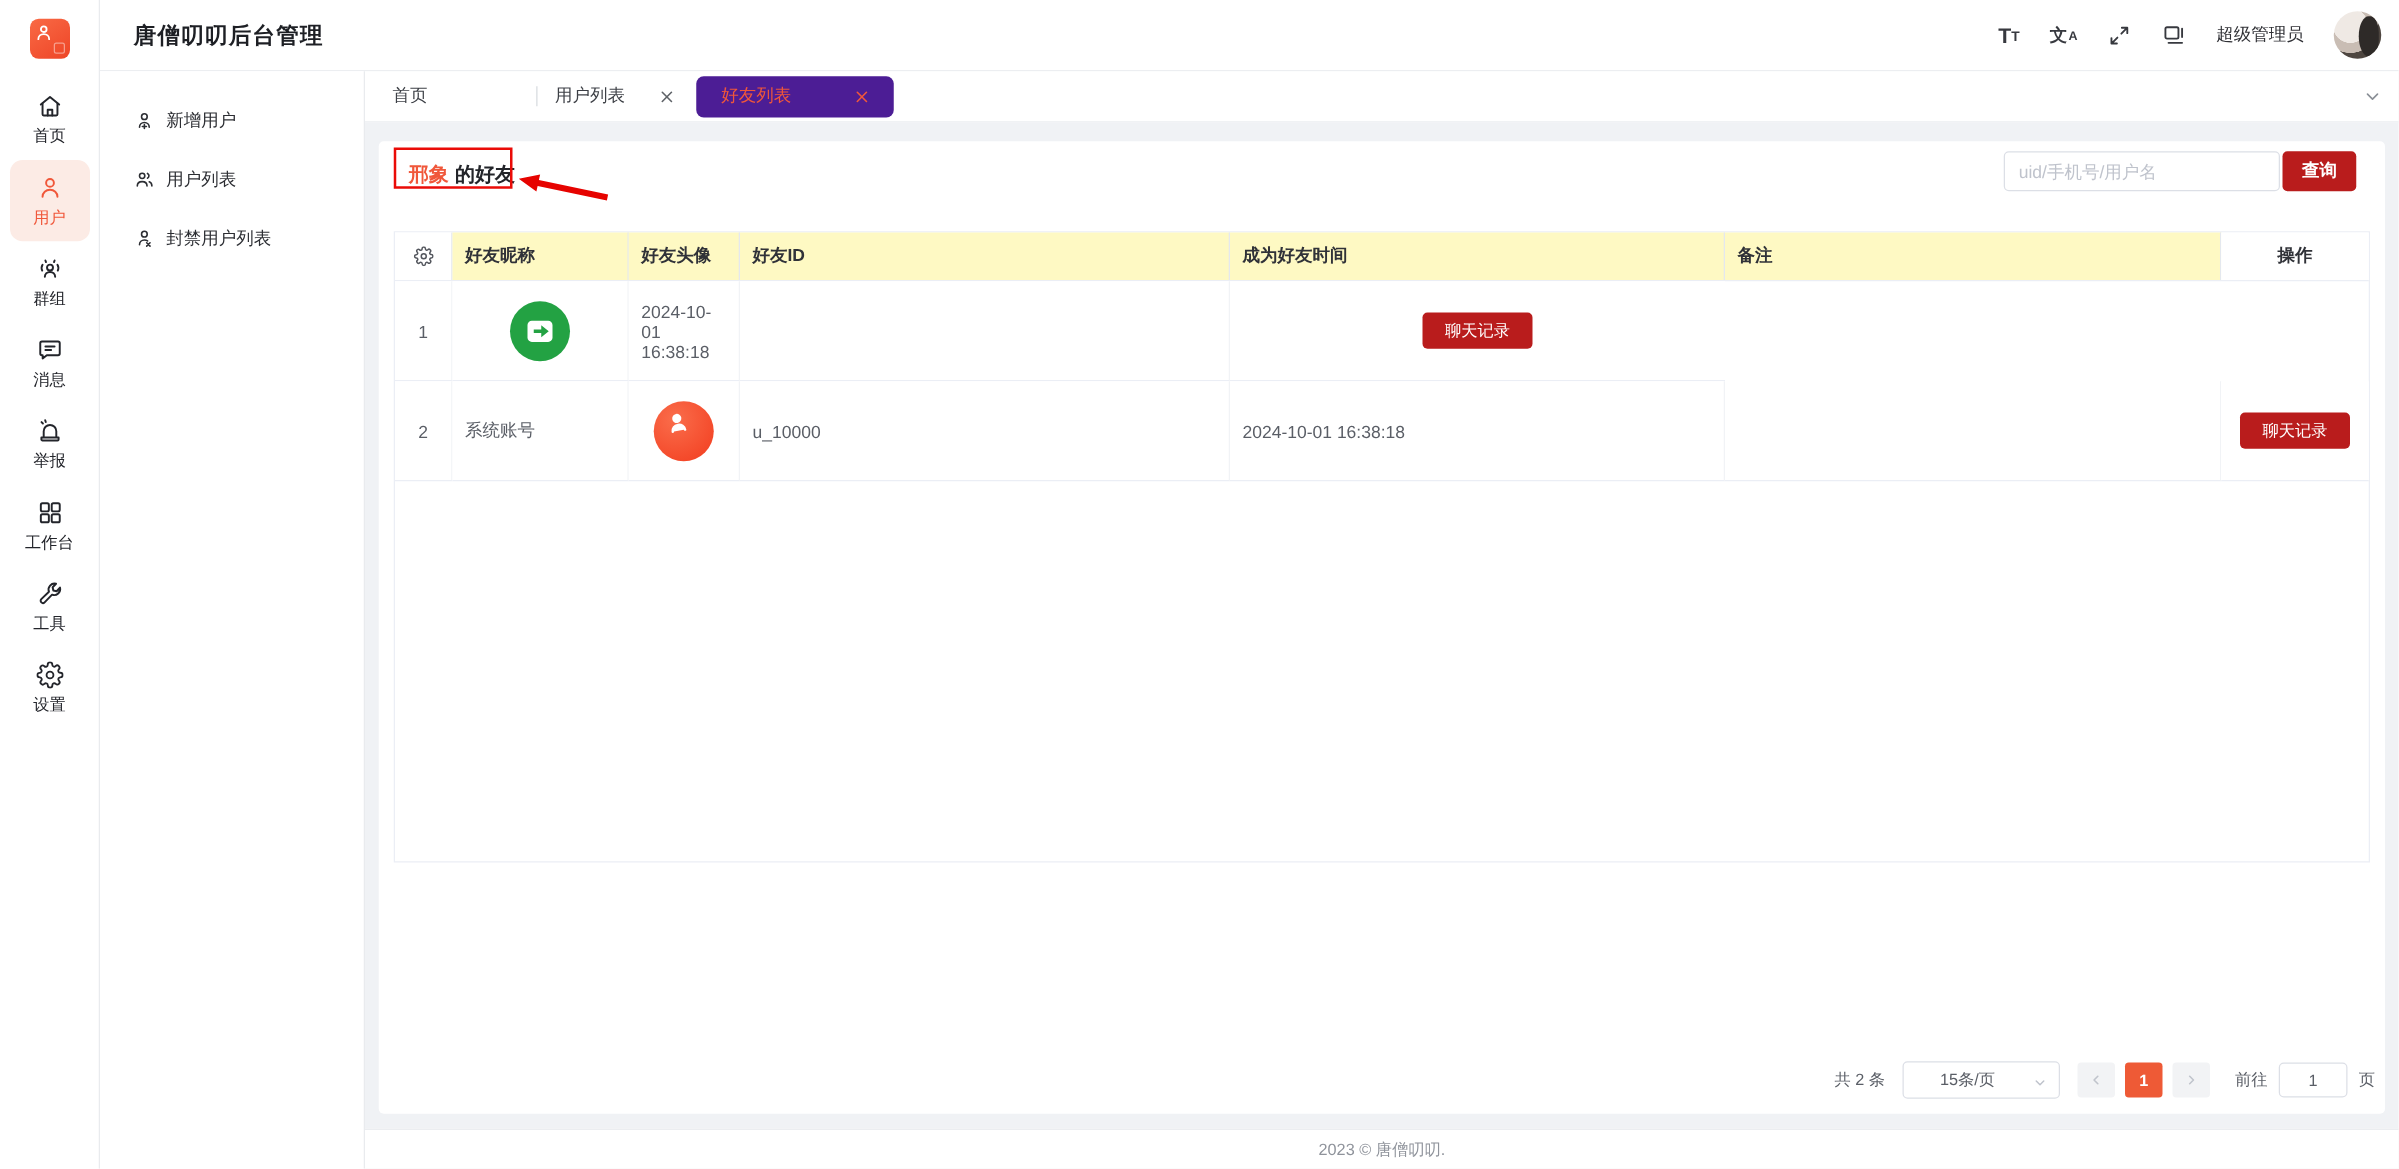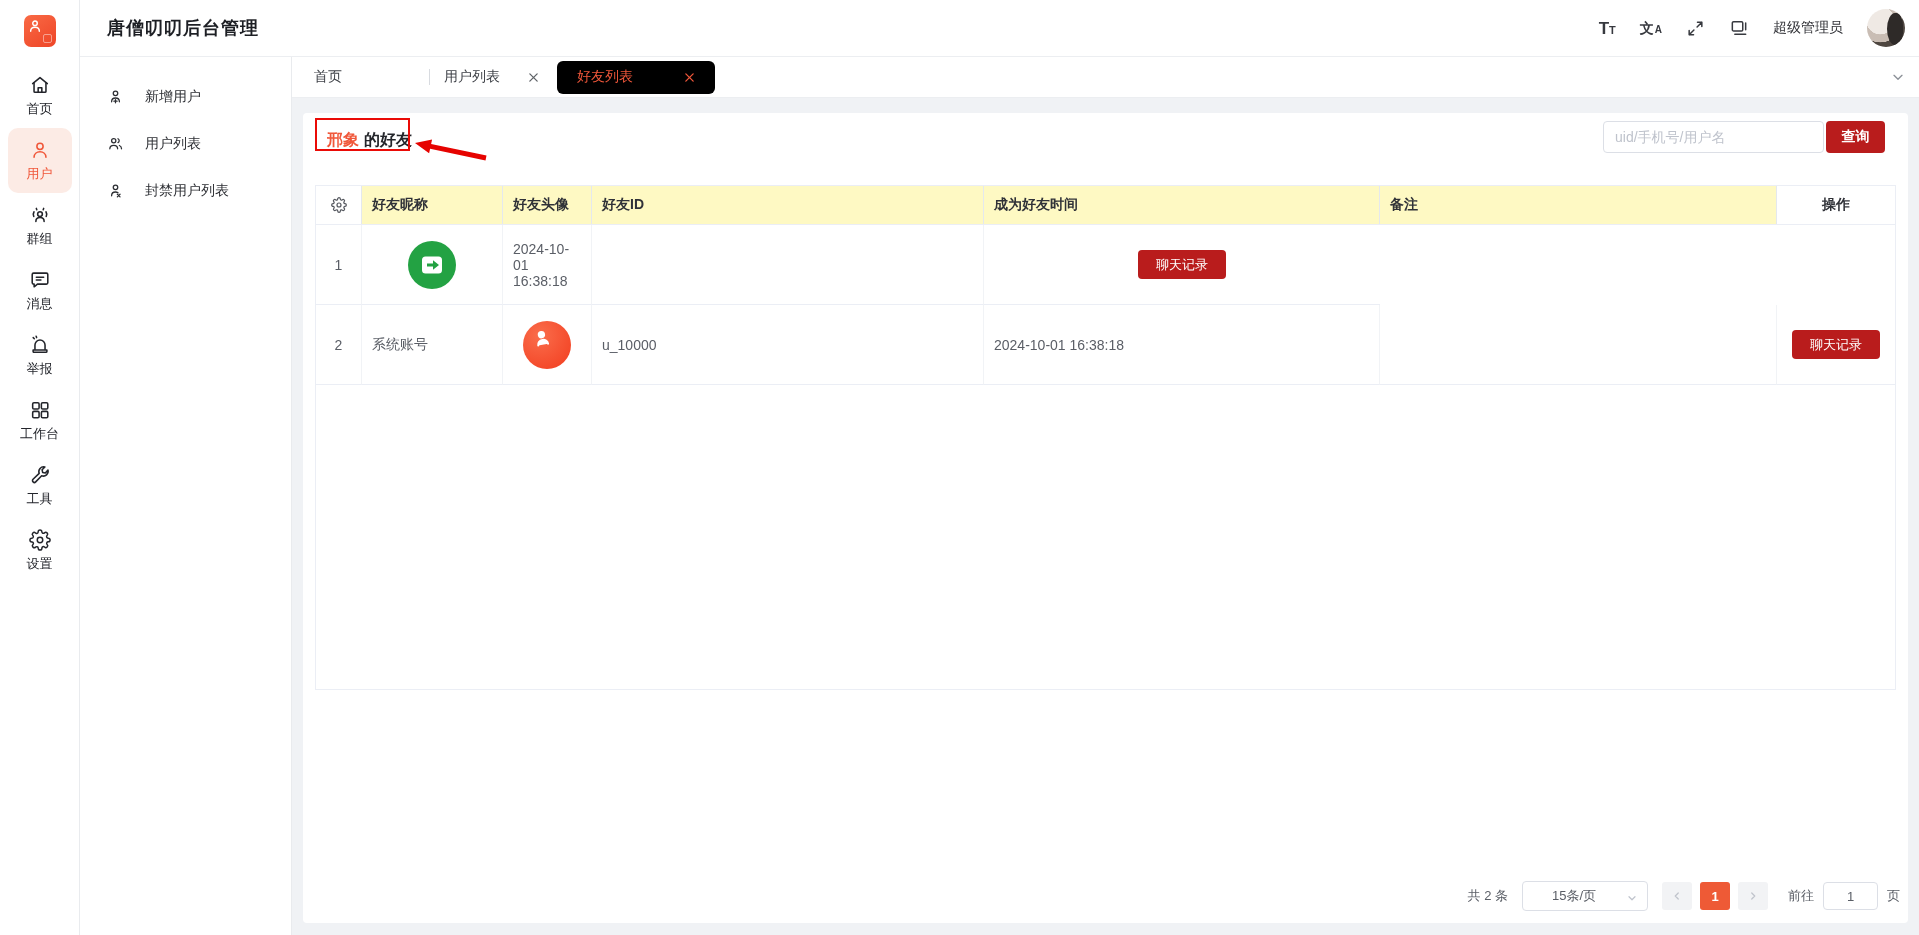--- a/index.html
+++ b/index.html
@@ -34,34 +34,34 @@
   .lang-en { font-size:10px; font-weight:700; line-height:1; margin-left:1px; }
   .admin-name { font-size:14px; color:#303136; cursor:pointer; }
   .avatar { width:38px; height:38px; border-radius:50%; cursor:pointer;
     background:radial-gradient(circle at 35% 30%, #efe9e4 0 38%, #c9bdb4 39% 60%, #4e4640 61%); position:relative; overflow:hidden; }
   .avatar::after { content:""; position:absolute; right:2px; top:4px; width:16px; height:32px; background:#2e2a28; border-radius:50% 40% 40% 50%; }
 
   .lower { flex:1; display:flex; min-height:0; }
 
   
   .submenu { width:212px; flex:0 0 212px; background:#fff; border-right:1px solid #e9ebee; padding-top:16px; }
-  .sub-item { height:47px; display:flex; align-items:center; gap:21px; padding-left:27px; font-size:14px; color:#2c2e33; cursor:pointer; }
+  .sub-item { height:47px; display:flex; align-items:center; gap:9px; padding-left:27px; font-size:14px; color:#2c2e33; cursor:pointer; }
   .sub-item svg { color:#2c2e33; }
 
   
   .main { flex:1; display:flex; flex-direction:column; background:#f0f2f5; min-width:0; }
 
   .tabbar { height:41px; flex:0 0 41px; background:#fff; border-bottom:1px solid #eceef1; display:flex; align-items:center; padding-left:22px; }
   .tab { display:flex; align-items:center; font-size:14px; color:#3c3f45; cursor:pointer; }
   .tab-home { width:115px; }
   .tab-sep { width:1px; height:16px; background:#d8dbe0; margin-right:14px; }
   .tab-users { margin-right:18px; }
   .tab-users .x { margin-left:28px; }
   .x { color:#5f6368; display:flex; cursor:pointer; }
-  .tab-active { background:#000000; border-radius:6px; height:33px; padding:0 20px; color:#f0573a;gap:27px; }
+  .tab-active { background:#4c1d95; border-radius:6px; height:33px; padding:0 20px; color:#f0573a;gap:27px; }
   .tab-active .x { margin-left:24px; color:#f0573a; }
   .tab-collapse { margin-left:auto; margin-right:13px; color:#8b9097; cursor:pointer; }
 
   
   .content { flex:1; position:relative; padding:15px 11px 12px 11px; min-height:0; }
   .card { background:#fff; border-radius:4px; height:100%; position:relative; padding:0 12px; }
 
   .card-head { position:relative; height:72px; }
   .page-title { position:absolute; left:12px; top:17px; font-size:16px; font-weight:700; }
   .page-title .hl { color:#f0573a; }
@@ -390,15 +390,18 @@
             <div class="goto">
               <span>前往</span>
               <input class="goto-input" value="1" style="">
               <span>页</span>
             </div>
           </div>
 
         </div>
       </div>
 
+      <div class="footer">
+        <span>2023 © 唐僧叨叨.</span>
+      </div>
     </main>
   </div>
 </div>
 
 </body></html>

